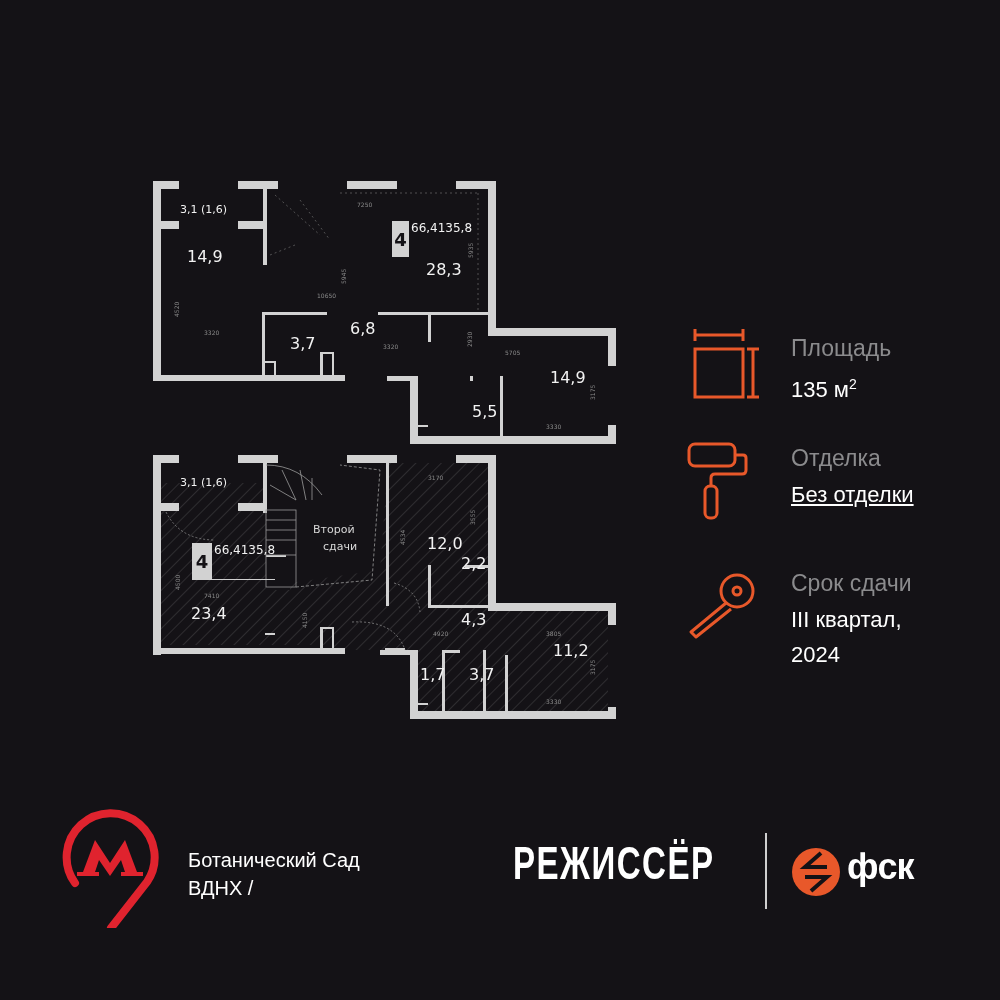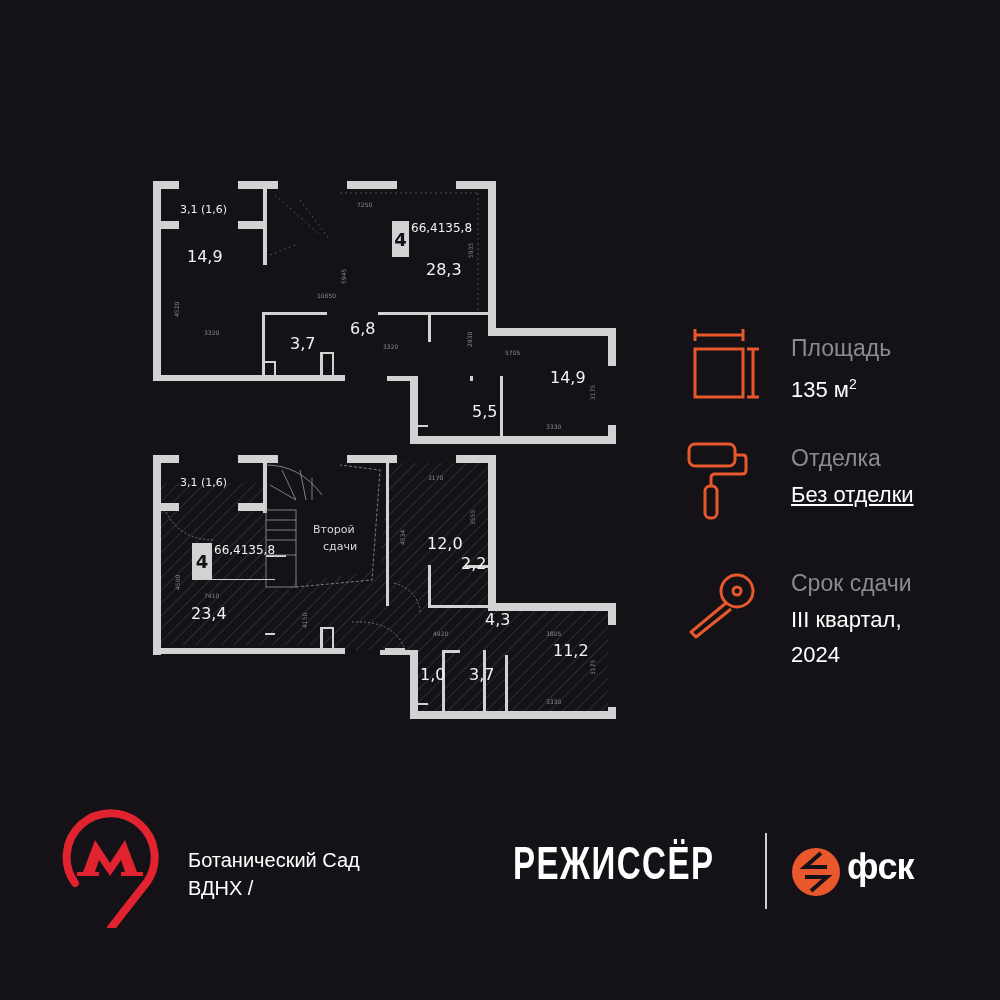--- a/index.html
+++ b/index.html
@@ -164,22 +164,22 @@
 <div class="dim" style="left:505px;top:350px;">5705</div>
 <div class="dim v" style="left:590px;top:400px;">3175</div>
 <div class="dim" style="left:546px;top:424px;">3330</div>
 
 <div class="lbl" style="left:180px;top:477px;font-size:11px;">3,1 (1,6)</div>
 <div class="lbl sm" style="left:313px;top:524px;color:#d8d8d8;">Второй</div>
 <div class="lbl sm" style="left:323px;top:541px;color:#d8d8d8;">сдачи</div>
 <div class="lbl" style="left:191px;top:606px;">23,4</div>
 <div class="lbl" style="left:427px;top:536px;">12,0</div>
 <div class="lbl" style="left:445px;top:556px;margin-left:16px;">2,2</div>
-<div class="lbl" style="left:461px;top:612px;margin-left:24px;">4,3</div>
-<div class="lbl" style="left:420px;top:667px;">1,0</div>
+<div class="lbl" style="left:461px;top:612px;">4,3</div>
+<div class="lbl" style="left:420px;top:667px;">1,7</div>
 <div class="lbl" style="left:469px;top:667px;">3,7</div>
 <div class="lbl" style="left:553px;top:643px;">11,2</div>
 
 <div class="badge" style="left:192px;top:543px;">
   <div class="num" style="width:20px;height:37px;">4</div>
   <div class="vals" style="border-bottom:1px solid #cfcfcf;">
     <span>66,4</span>
     <span>135,8</span>
   </div>
 </div>

